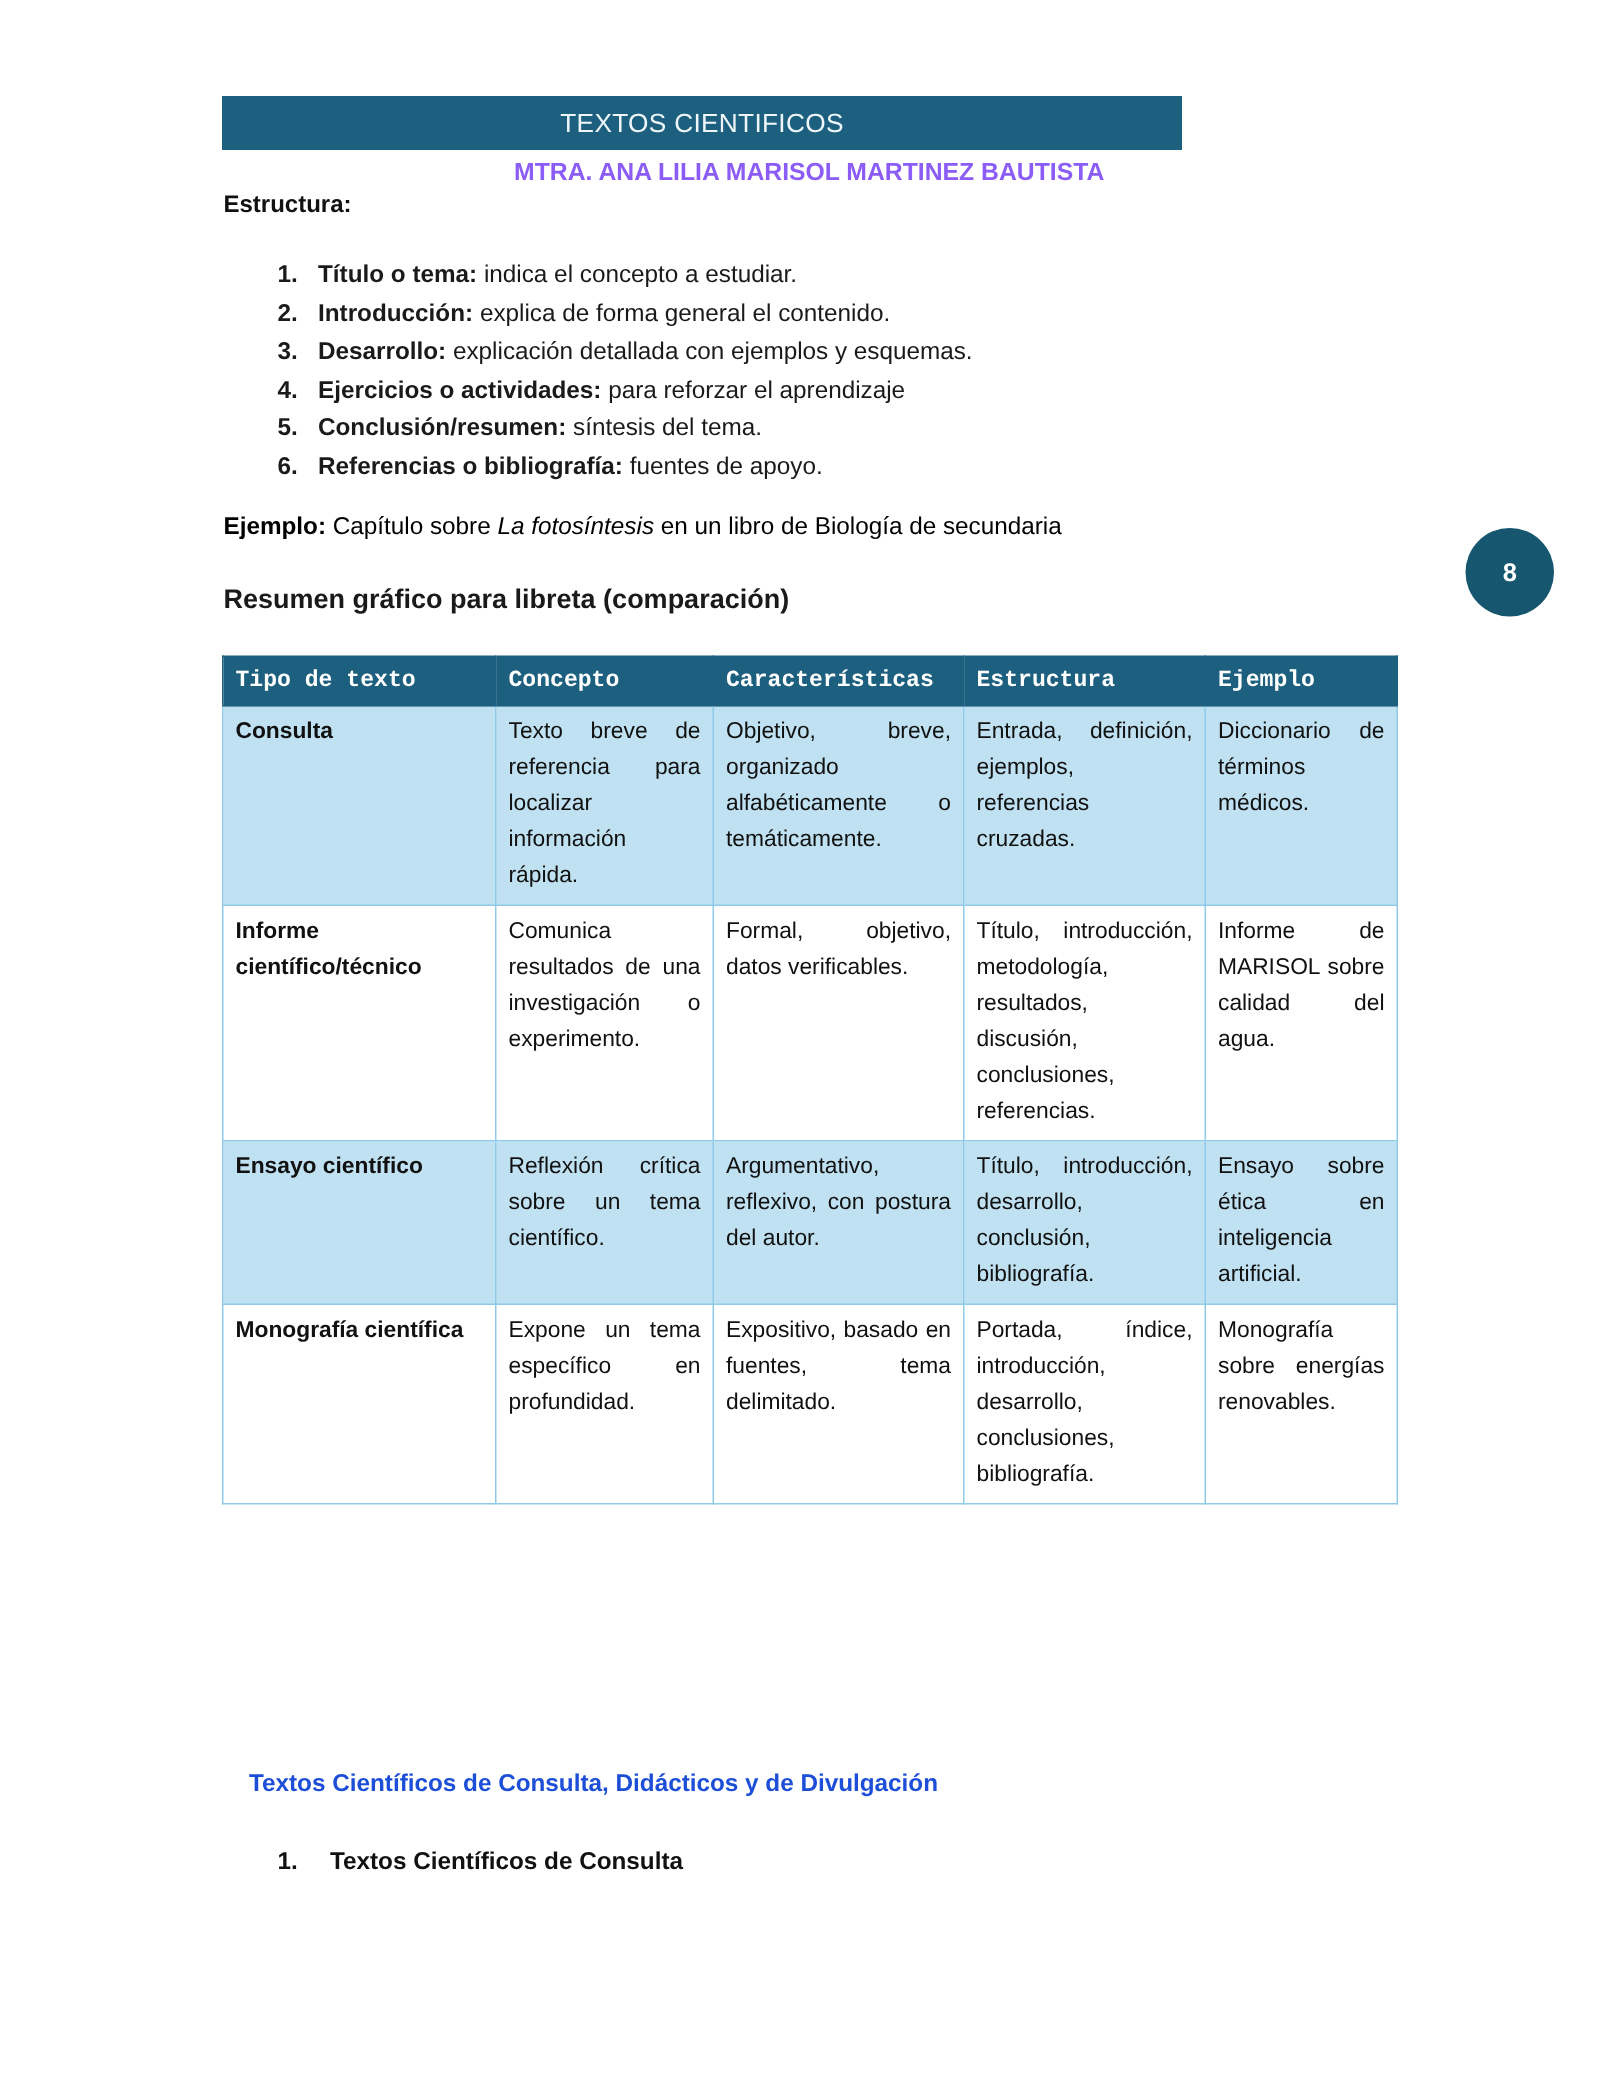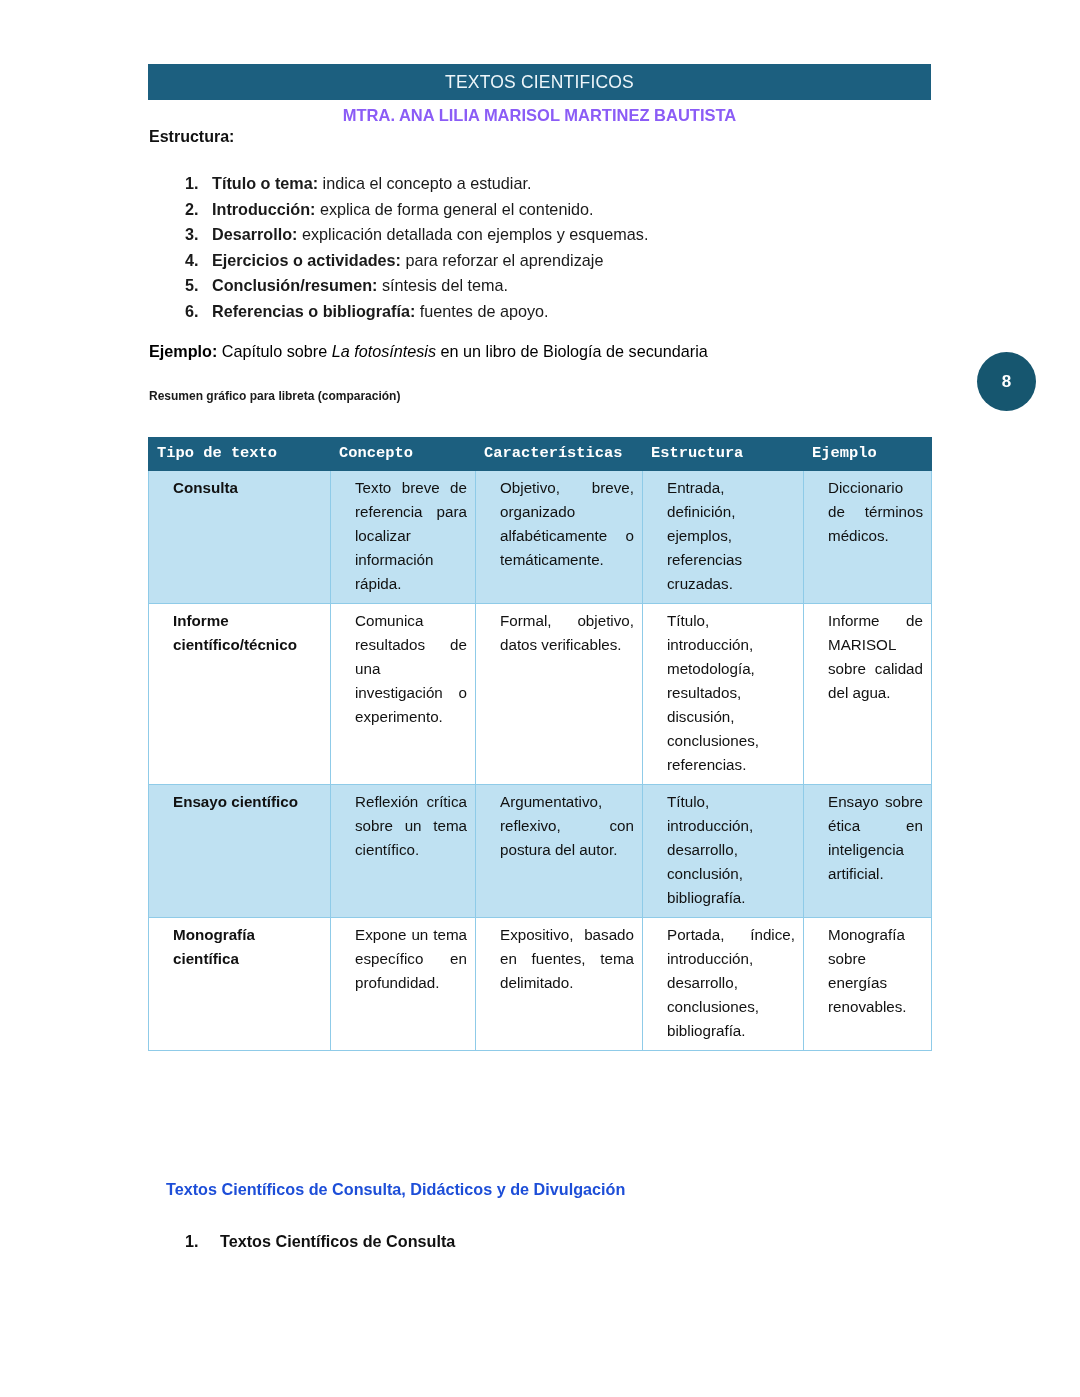--- a/index.html
+++ b/index.html
@@ -21,21 +21,21 @@
     left: 0; top: 0;
     width: 1080px;
     height: 1397px;
   }
 
   
   .banner {
     position: absolute;
     left: 148px;
     top: 64px;
-    width: 783px;
+    width: 640px;
     height: 36px;
     background: #1c5f7f;
     color: #eef6fa;
     font-size: 17.5px;
     letter-spacing: .2px;
     display: flex;
     align-items: center;
     justify-content: center;
   }
 
@@ -96,39 +96,39 @@
     color: #000000;
   }
   .ejemplo b { font-weight: bold; }
   .ejemplo i { font-style: italic; }
 
   
   .resumen-head {
     position: absolute;
     left: 149px;
     top: 389px;
-    font-size: 12px;
+    font-size: 18px;
     font-weight: bold;
     color: #1a1a1a;
   }
 
   
   .cmp-table {
     position: absolute;
     left: 148px;
     top: 437px;
     width: 783px;
     border-collapse: collapse;
     table-layout: fixed;
     font-size: 15.2px;
   }
   .cmp-table th, .cmp-table td {
     border: 1px solid #8fcbe8;
     vertical-align: top;
-    padding: 5px 8px 7px 24px;
+    padding: 5px 8px 7px 8px;
     line-height: 24px;
   }
   .cmp-table thead th {
     background: #1c5f7f;
     color: #ffffff;
     font-weight: bold;
     border: 1px solid #1c5f7f;
     text-align: left;
     padding: 3px 8px 5px 8px;
     line-height: 24px;

